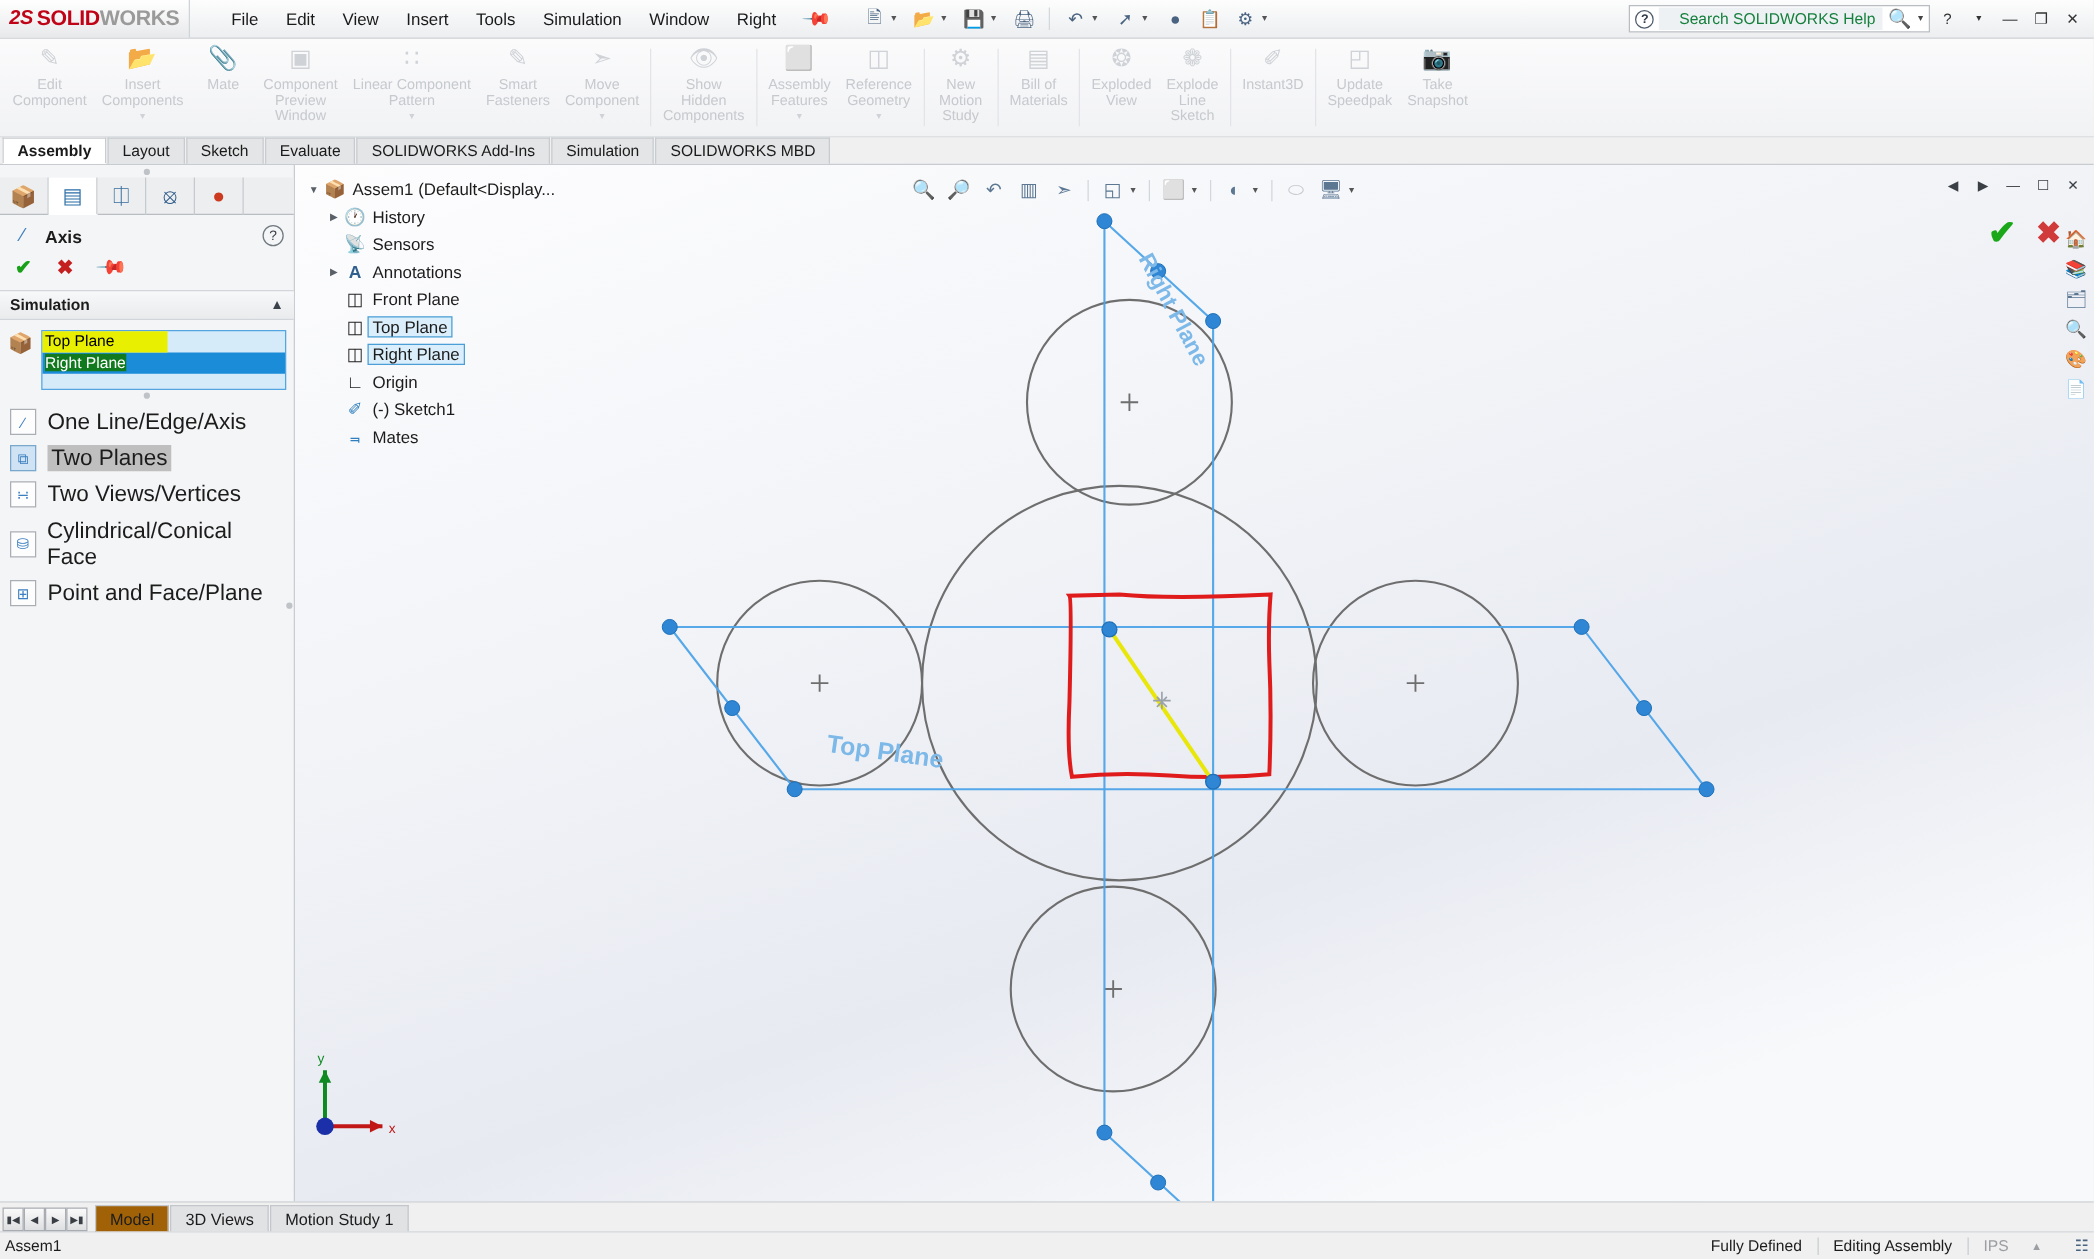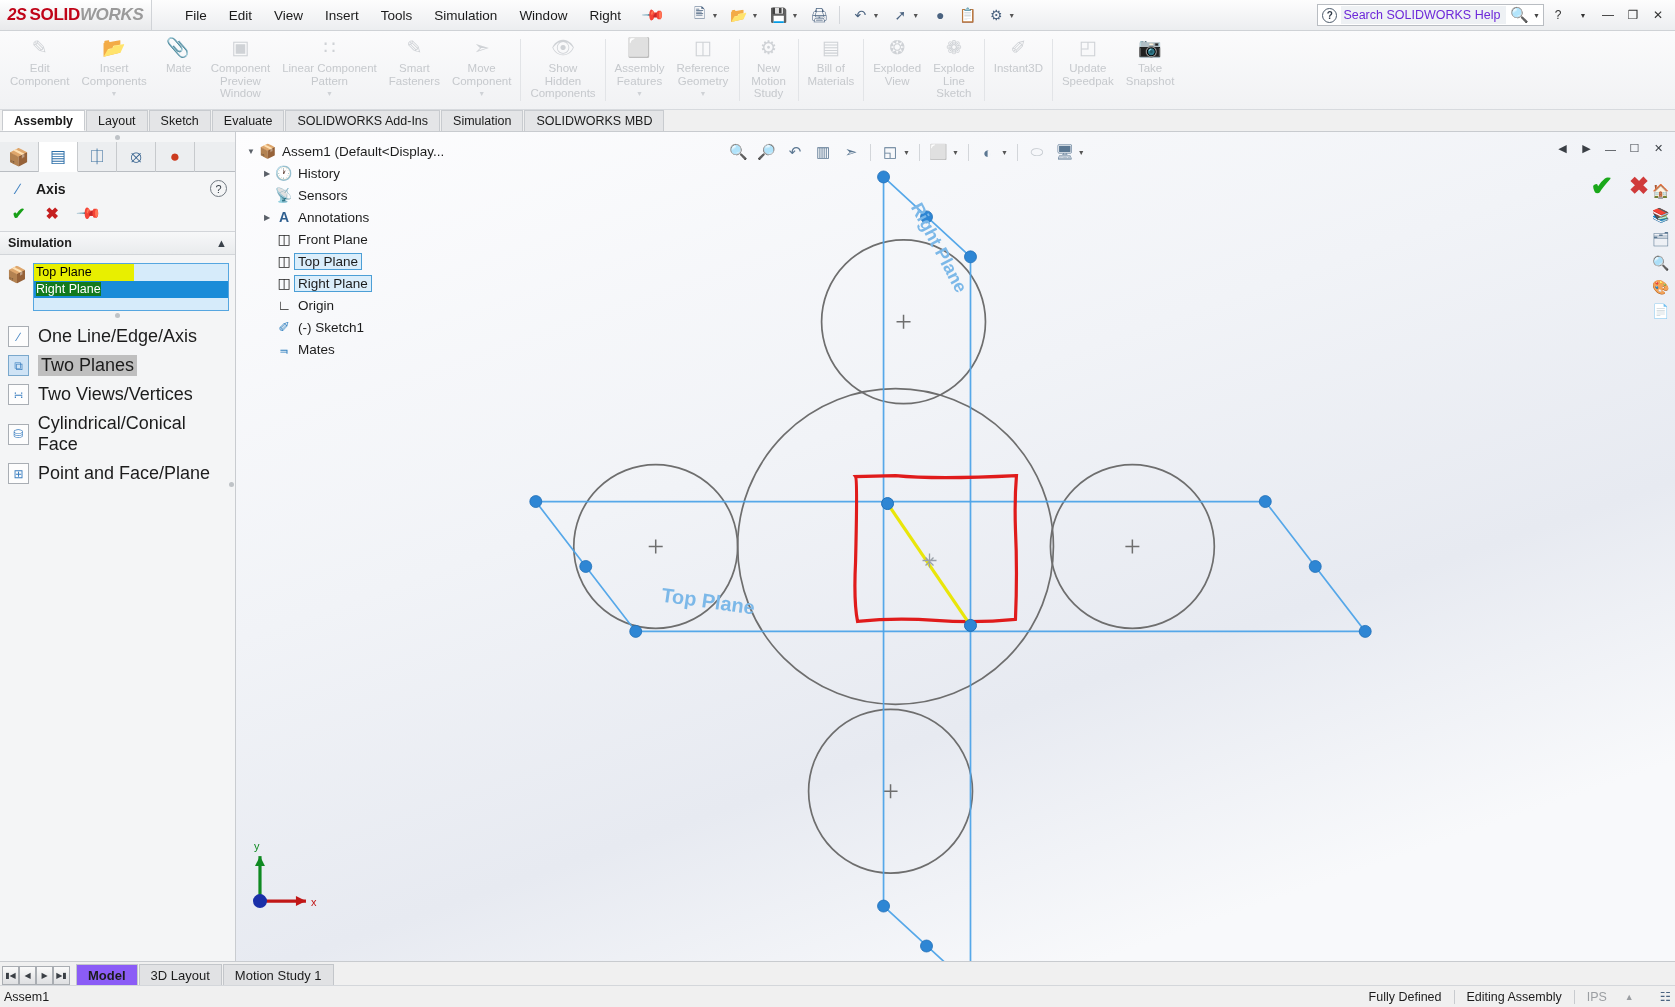--- a/index.html
+++ b/index.html
@@ -24,21 +24,21 @@
   }
   .logo {
     width:152px; height:30px;
     display:flex; align-items:center; justify-content:center;
     background:linear-gradient(#ffffff,#e8e9eb);
     border-right:1px solid #d0d3d7;
     font-weight:bold; font-size:17px; letter-spacing:-0.3px;
     color:#c00418;
   }
   .logo .dsmark { font-style:italic; font-size:16px; margin-right:3px; font-weight:bold;}
-  .logo .sw-light { color:#9a9a9a; font-weight:bold;font-style:italic;}
+  .logo .sw-light { color:#9a9a9a; font-weight:bold;}
   .menubar { display:flex; align-items:center; margin-left:22px; gap:0px; }
   .menubar .mi {
     padding:4px 11px; font-size:13.5px; color:#1a1a1a; cursor:default;
   }
   .pin-icon { margin-left:12px; color:#5a7fa6; font-size:15px; transform:rotate(45deg); }
   .tb-tools { display:flex; align-items:center; margin-left:24px; gap:2px; }
   .tb-btn {
     width:26px; height:24px; display:flex; align-items:center; justify-content:center;
     font-size:14px; color:#4a6380;
   }
@@ -52,21 +52,21 @@
     margin-left:auto; display:flex; align-items:center; padding-right:6px; gap:3px;
   }
   .helpsearch {
     display:flex; align-items:center; gap:4px;
     border:1px solid #b9bdc2; background:#fff; height:22px; padding:0 3px 0 4px;
   }
   .helpsearch .qmark {
     width:15px;height:15px;border:1.5px solid #4d5b6b;border-radius:50%;
     font-size:10px; display:flex;align-items:center;justify-content:center; color:#2e3947; font-weight:bold;
   }
-  .helpsearch .ph { font-size:12.5px; color:#6d28d9; background:#eef1f4; padding:2px 6px 2px 2px;}
+  .helpsearch .ph { font-size:12.5px; color:#15803d; background:#eef1f4; padding:2px 6px 2px 16px;}
   .helpsearch .mag { font-size:15px; color:#333; }
   .helpsearch .cr { font-size:7px; color:#444; }
   .win-ctl { width:22px;height:22px;display:flex;align-items:center;justify-content:center;font-size:12px;color:#333; }
   
   .ribbon {
     height:79px; width:100%;
     background:linear-gradient(#fbfbfc,#f1f2f4);
     border-bottom:1px solid #d7dade;
     display:flex; align-items:stretch;
     padding-left:4px;
@@ -182,21 +182,21 @@
   }
   .navbtns { display:flex; gap:0; margin-right:6px; }
   .navbtns div {
     width:17px;height:19px; border:1px solid #a9adb2; background:linear-gradient(#fafafa,#dedfe1);
     display:flex;align-items:center;justify-content:center;font-size:8px;color:#3a3f45;
   }
   .dtab {
     height:21px;padding:0 11px;display:flex;align-items:center;font-size:13px;
     background:#e1e2e4;border:1px solid #c3c6ca;border-bottom:none;margin-right:1px;
   }
-  .dtab.active { background:#8b5cf6; font-weight:bold; }
+  .dtab.active { background:#a16207; font-weight:normal; }
   .statusbar {
     height:22px; display:flex; align-items:center;
     background:#f0f0f0; border-top:1px solid #d4d7db; font-size:12.5px; padding:0 4px;
   }
   .sb-sep { width:1px;height:14px;background:#c8cbcf;margin:0 12px; }
   .sb-right { margin-left:auto; display:flex; align-items:center; }
   .dim { color:#9b9ea2; }
 </style>
 </head>
 <body>
@@ -609,21 +609,21 @@
 
 <div class="statusarea">
   <div class="docktabs">
     <div class="navbtns">
       <div>▮◀</div>
       <div>◀</div>
       <div>▶</div>
       <div>▶▮</div>
     </div>
     <div class="dtab active">Model</div>
-    <div class="dtab">3D Layout</div>
+    <div class="dtab">3D Views</div>
     <div class="dtab">Motion Study 1</div>
   </div>
   <div class="statusbar">
     <span>Assem1</span>
     <span class="sb-right">
       <span>Fully Defined</span>
       <span class="sb-sep"></span>
       <span>Editing Assembly</span>
       <span class="sb-sep"></span>
       <span class="dim">IPS</span>

